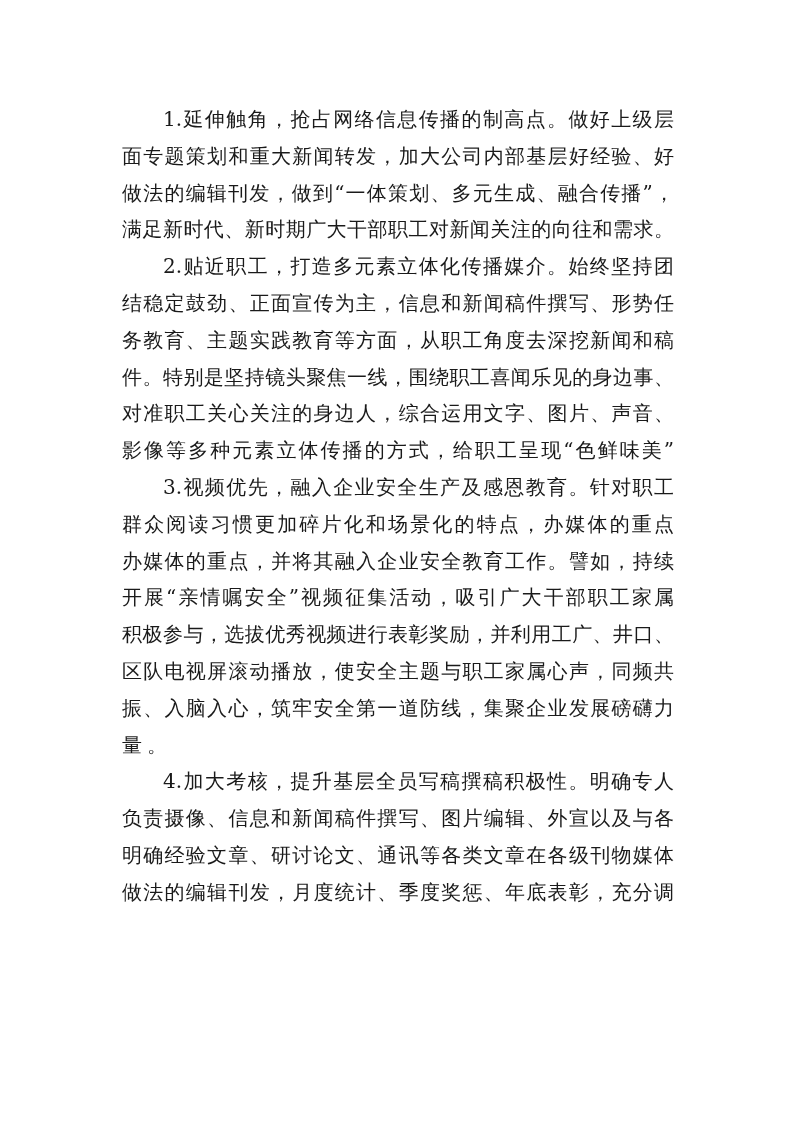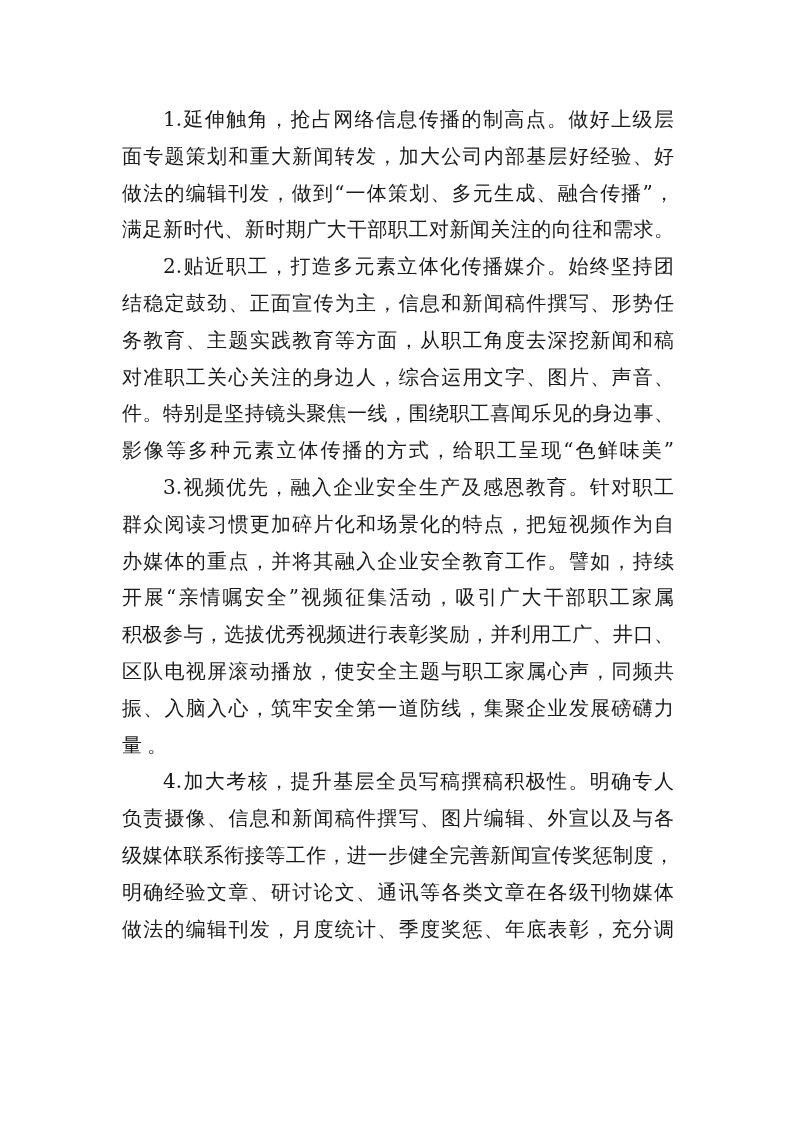--- a/index.html
+++ b/index.html
@@ -65,38 +65,37 @@
       <span class="line indent full">1.延伸触角，抢占网络信息传播的制高点。做好上级层</span>
       <span class="line full">面专题策划和重大新闻转发，加大公司内部基层好经验、好</span>
       <span class="line full">做法的编辑刊发，做到“一体策划、多元生成、融合传播”，</span>
       <span class="line full">满足新时代、新时期广大干部职工对新闻关注的向往和需求。</span>
     </div>
 
     <div class="para">
       <span class="line indent full">2.贴近职工，打造多元素立体化传播媒介。始终坚持团</span>
       <span class="line full">结稳定鼓劲、正面宣传为主，信息和新闻稿件撰写、形势任</span>
       <span class="line full">务教育、主题实践教育等方面，从职工角度去深挖新闻和稿</span>
+      <span class="line full">件。特别是坚持镜头聚焦一线，围绕职工喜闻乐见的身边事、</span>
       <span class="line full">对准职工关心关注的身边人，综合运用文字、图片、声音、</span>
-      <span class="line full">件。特别是坚持镜头聚焦一线，围绕职工喜闻乐见的身边事、</span>
       <span class="line full">影像等多种元素立体传播的方式，给职工呈现“色鲜味美”</span>
     </div>
 
     <div class="para">
       <span class="line indent full">3.视频优先，融入企业安全生产及感恩教育。针对职工</span>
-      <span class="line full">群众阅读习惯更加碎片化和场景化的特点，把短视频作为自</span>
+      <span class="line full">群众阅读习惯更加碎片化和场景化的特点，办媒体的重点</span>
       <span class="line full">办媒体的重点，并将其融入企业安全教育工作。譬如，持续</span>
       <span class="line full">开展“亲情嘱安全”视频征集活动，吸引广大干部职工家属</span>
       <span class="line full">积极参与，选拔优秀视频进行表彰奖励，并利用工广、井口、</span>
       <span class="line full">区队电视屏滚动播放，使安全主题与职工家属心声，同频共</span>
       <span class="line full">振、入脑入心，筑牢安全第一道防线，集聚企业发展磅礴力</span>
       <span class="line">量。</span>
     </div>
 
     <div class="para">
       <span class="line indent full">4.加大考核，提升基层全员写稿撰稿积极性。明确专人</span>
       <span class="line full">负责摄像、信息和新闻稿件撰写、图片编辑、外宣以及与各</span>
-      <span class="line full">级媒体联系衔接等工作，进一步健全完善新闻宣传奖惩制度，</span>
       <span class="line full">明确经验文章、研讨论文、通讯等各类文章在各级刊物媒体</span>
       <span class="line full">做法的编辑刊发，月度统计、季度奖惩、年底表彰，充分调</span>
     </div>
 
   </div>
 </div>
 
 </body></html>

